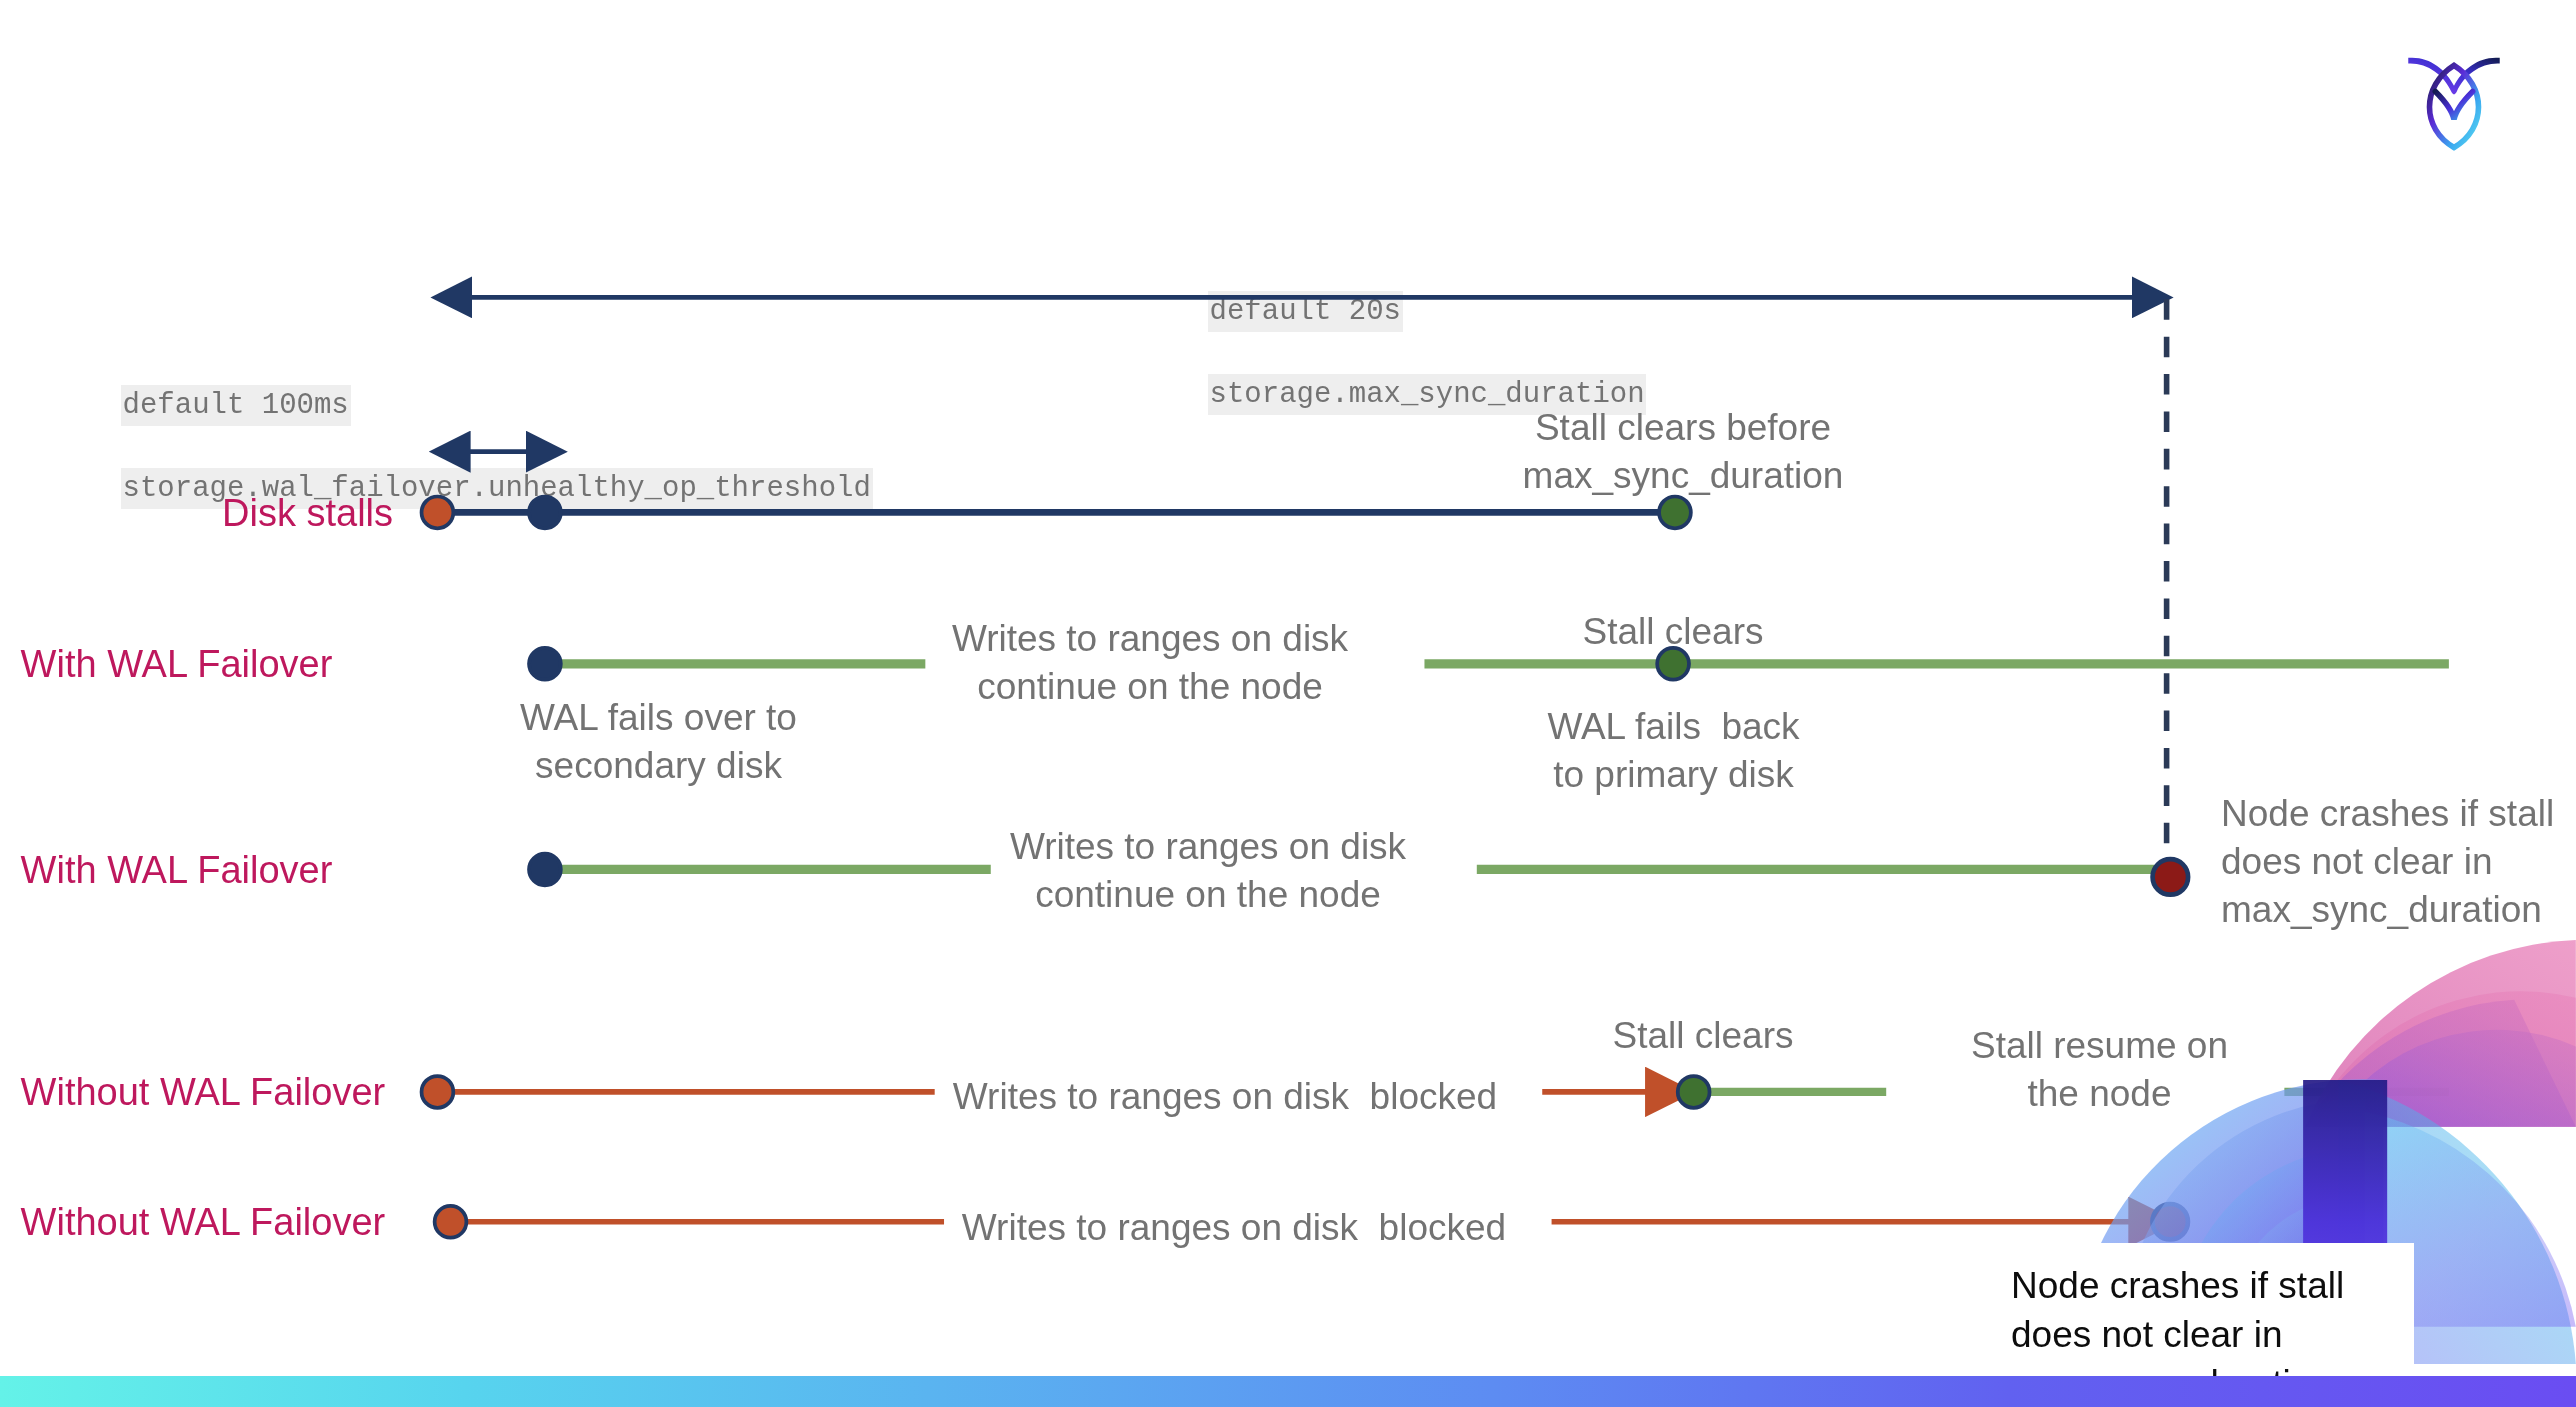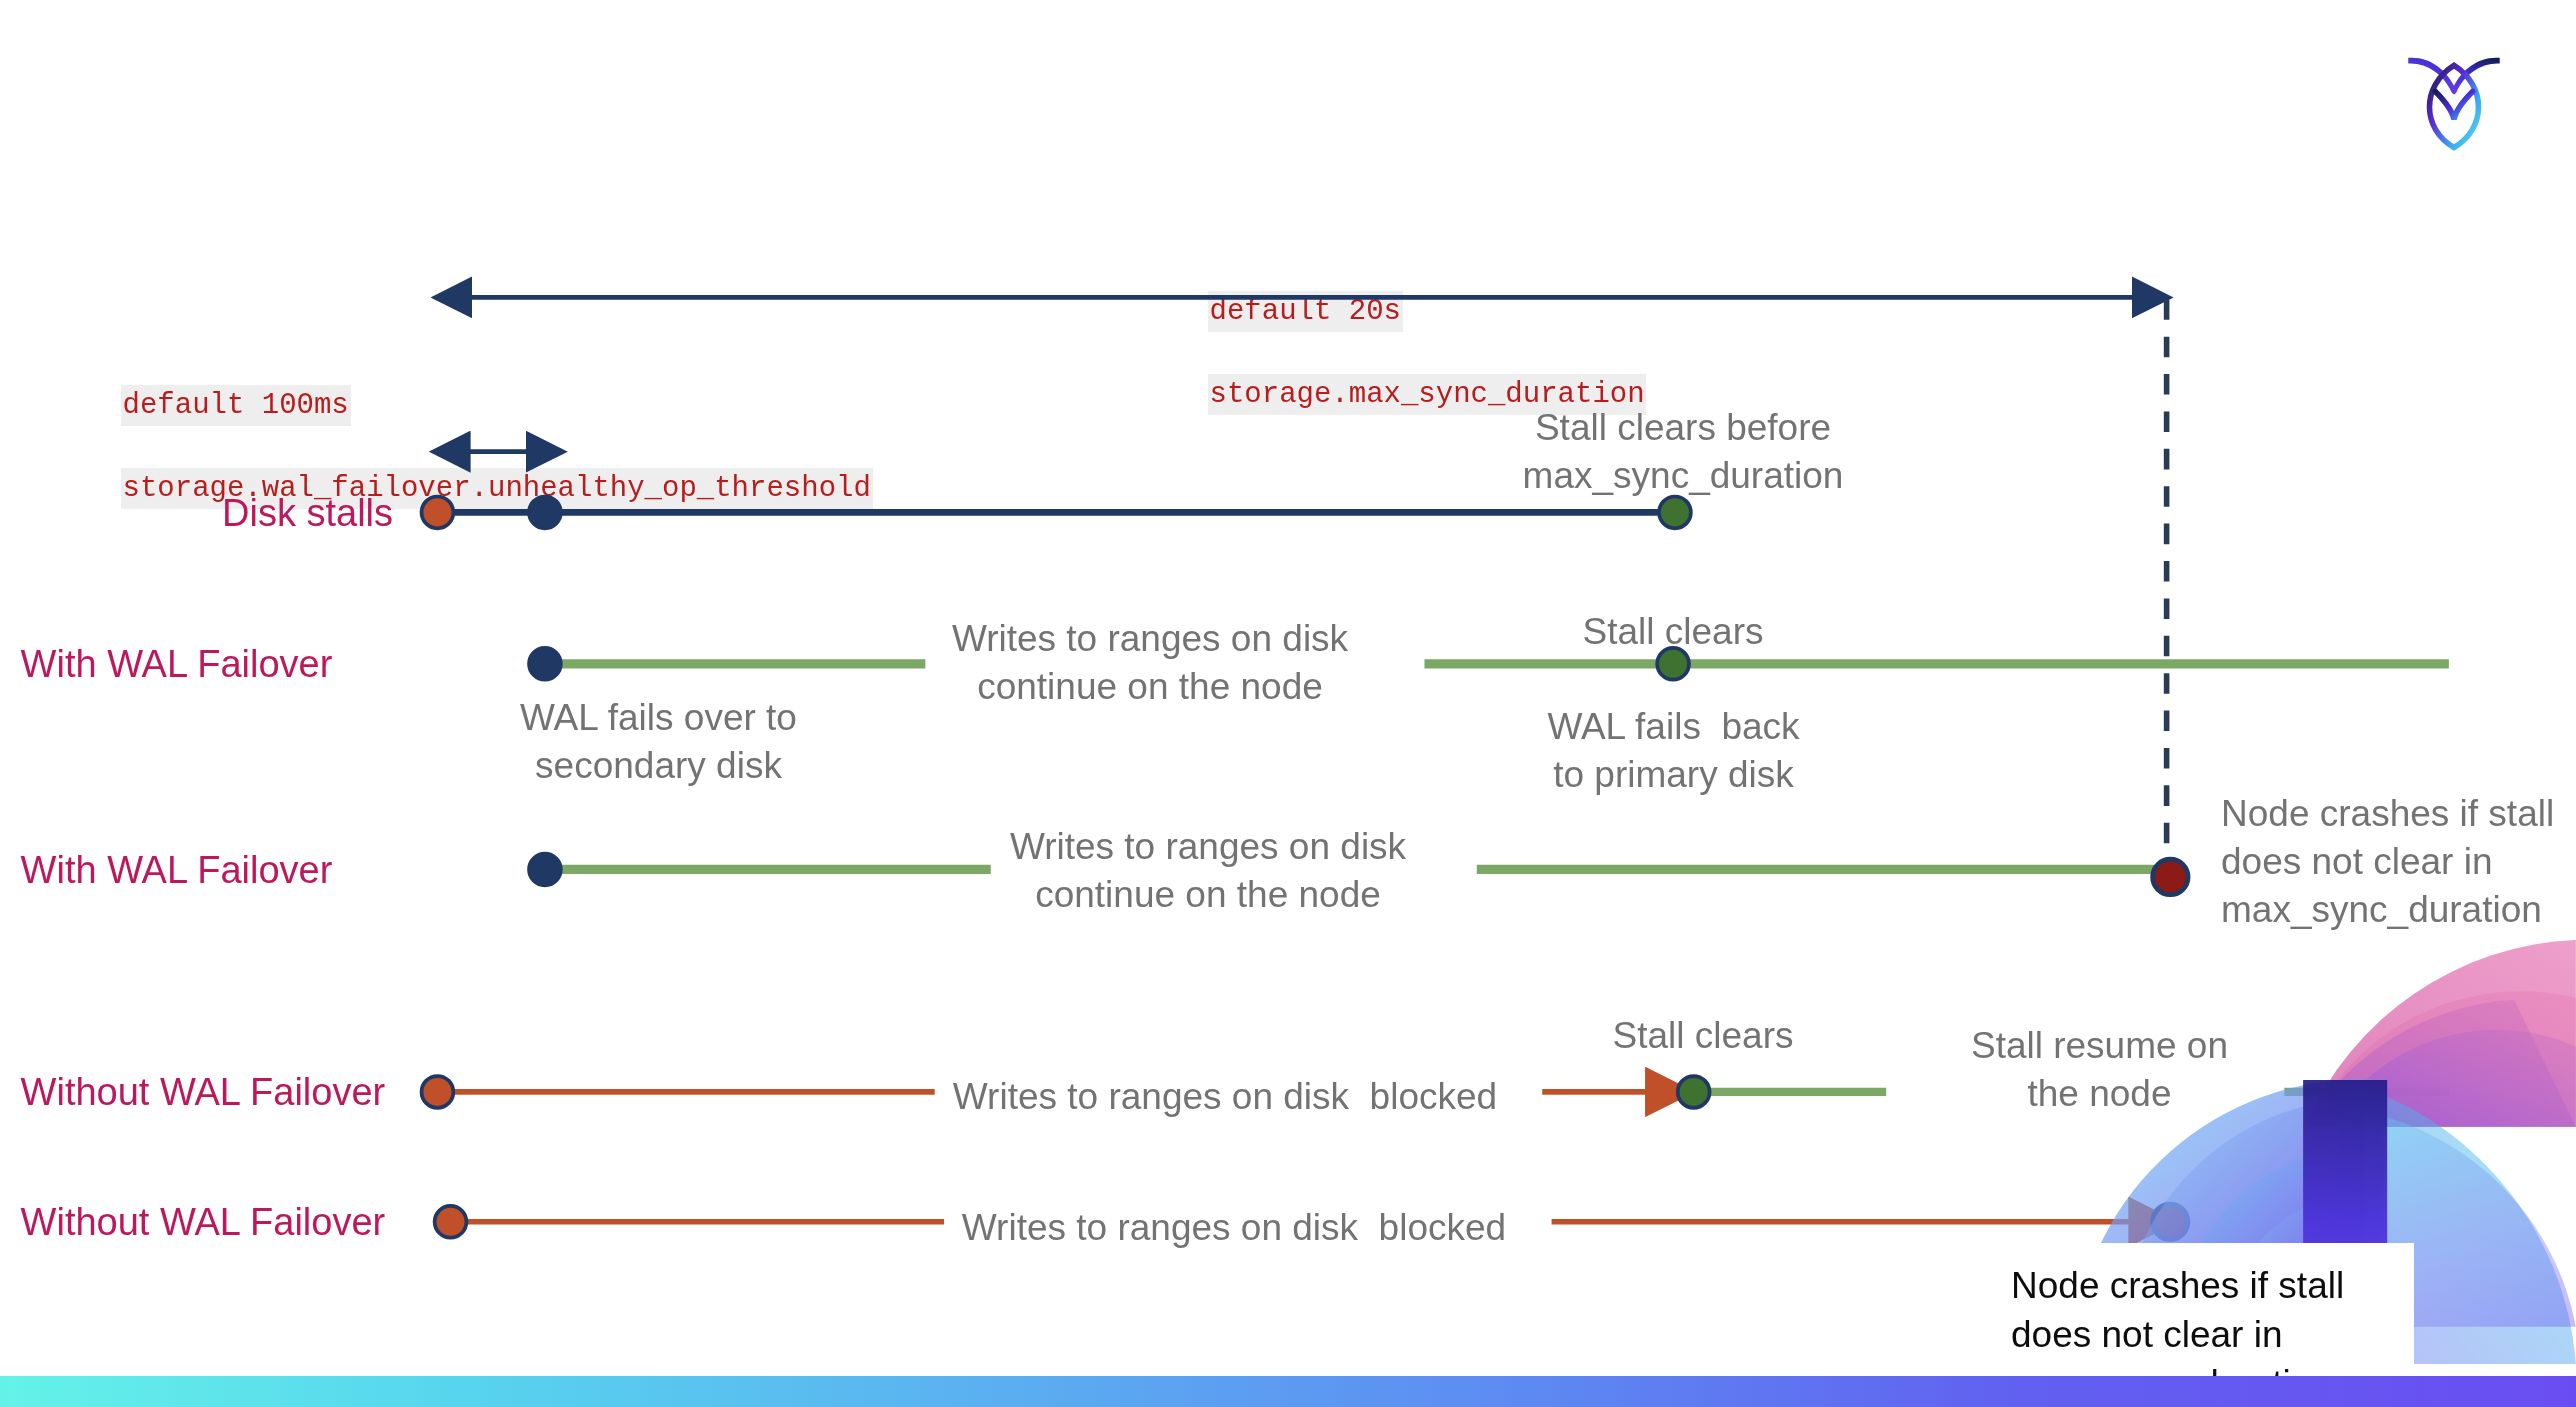--- a/index.html
+++ b/index.html
@@ -39,21 +39,21 @@
     top: 28px;
     width: 122px;
     height: 126px;
   }
   
   .code-label {
     position: absolute;
     font-family: "Liberation Mono", monospace;
     font-size: 29px;
     line-height: 1.42;
-    color: #b91c1c;
+    color: #737373;
     white-space: pre;
   }
   .code-label span {
     background: #eeeeee;
     display: inline-block;
     padding: 0 1.9px;
   }
   #code-unhealthy { left: 51px; top: 344px; }
   #code-maxsync  { left: 1138px; top: 250px; text-align: left; }
 

